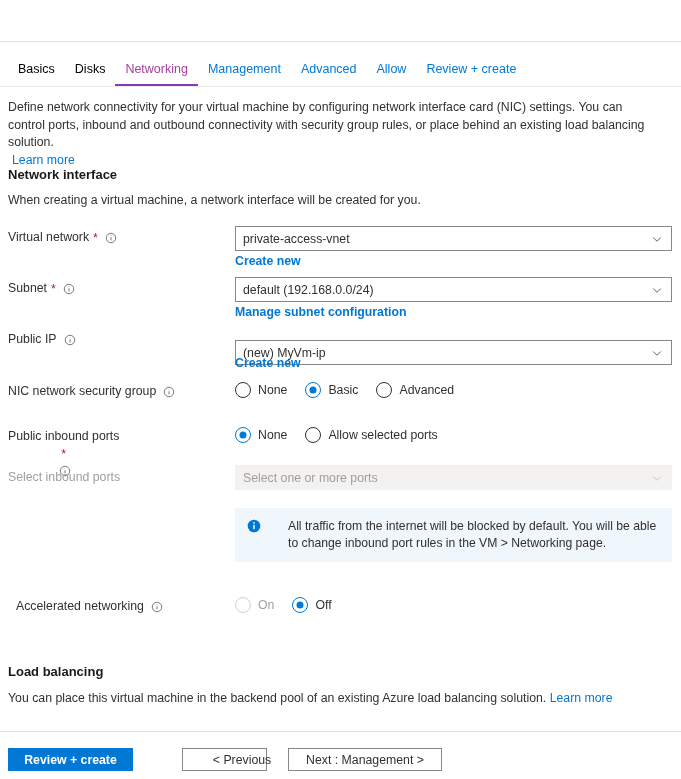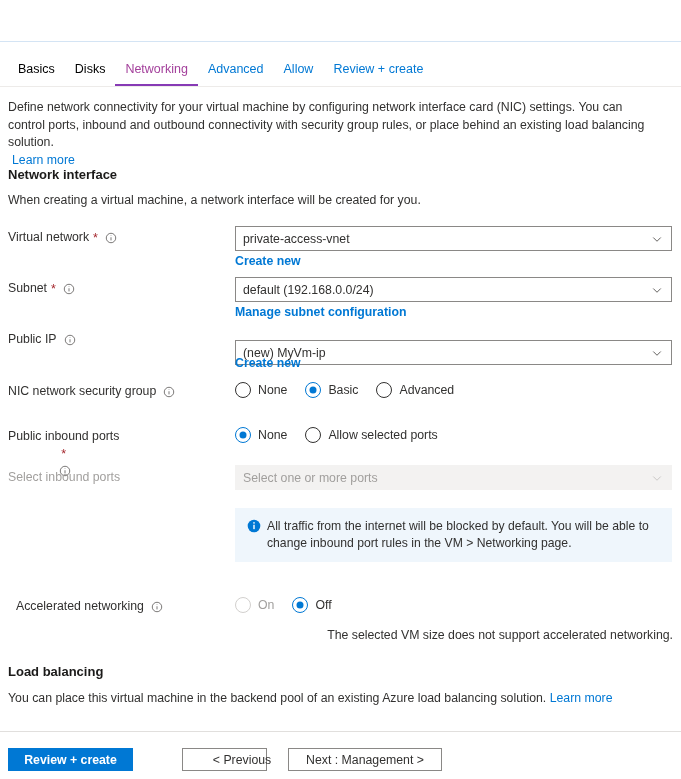--- a/index.html
+++ b/index.html
@@ -116,21 +116,21 @@
     background: #0078d4; transform: translate(-50%,-50%);
   }
   .radio .rlbl { font-size: 12.3px; color: #323130; margin-left: 7px; white-space: nowrap; }
   .radio.dis .dot { border-color: #d2d0ce; }
   .radio.dis .rlbl { color: #a19f9d; }
 
   
   .infobox {
     position: absolute; left: 235px; width: 437px;
     background: #eff6fc; padding: 10px 12px 11px 12px;
-    display: flex; gap: 6px; align-items: flex-start;
+    display: flex; gap: 27px; align-items: flex-start;
   }
   .infobox .ibico { flex: none; margin-top: 1px; }
   .infobox .ibtxt { font-size: 12.2px; line-height: 16.5px; color: #323130; }
 
   .note {
     position: absolute; right: 8px;
     font-size: 12.3px; color: #323130; white-space: nowrap;
   }
 
   
@@ -159,20 +159,21 @@
 <body>
 
 <div class="page">
 
   <div class="title-rule"></div>
 
   <div class="tabs">
     <div class="tab visited">Basics</div>
     <div class="tab visited">Disks</div>
     <div class="tab active">Networking</div>
+    <div class="tab link">Management</div>
     <div class="tab link">Advanced</div>
     <div class="tab link">Allow</div>
     <div class="tab link">Review + create</div>
   </div>
   <div class="tabs-rule"></div>
 
   <div class="intro">
     <span>Define network connectivity for your virtual machine by configuring network interface card (NIC) settings. You can control ports, inbound and outbound connectivity with security group rules, or place behind an existing load balancing solution.</span>
     <div class="learn-more-line">
       <span class="lm">Learn more</span>
@@ -341,21 +342,20 @@
       <div class="radio dis" style="margin-right:18px;">
         <span class="dot"></span>
         <span class="rlbl">On</span>
       </div>
       <div class="radio sel">
         <span class="dot"></span>
         <span class="rlbl">Off</span>
       </div>
     </div>
   </div>
-  <div class="note" style="top:628px;">The selected VM size does not support accelerated networking.</div>
 
   <div class="section-h" style="top:664px;">Load balancing</div>
   <div class="section-sub" style="top:690px;">
     <span>You can place this virtual machine in the backend pool of an existing Azure load balancing solution.</span>
     <span class="inline-link">Learn more</span>
   </div>
 
   <div class="footer-rule"></div>
   <div class="btn btn-primary">Review + create</div>
   <div class="btn btn-std btn-prev">&lt; Previous</div>

